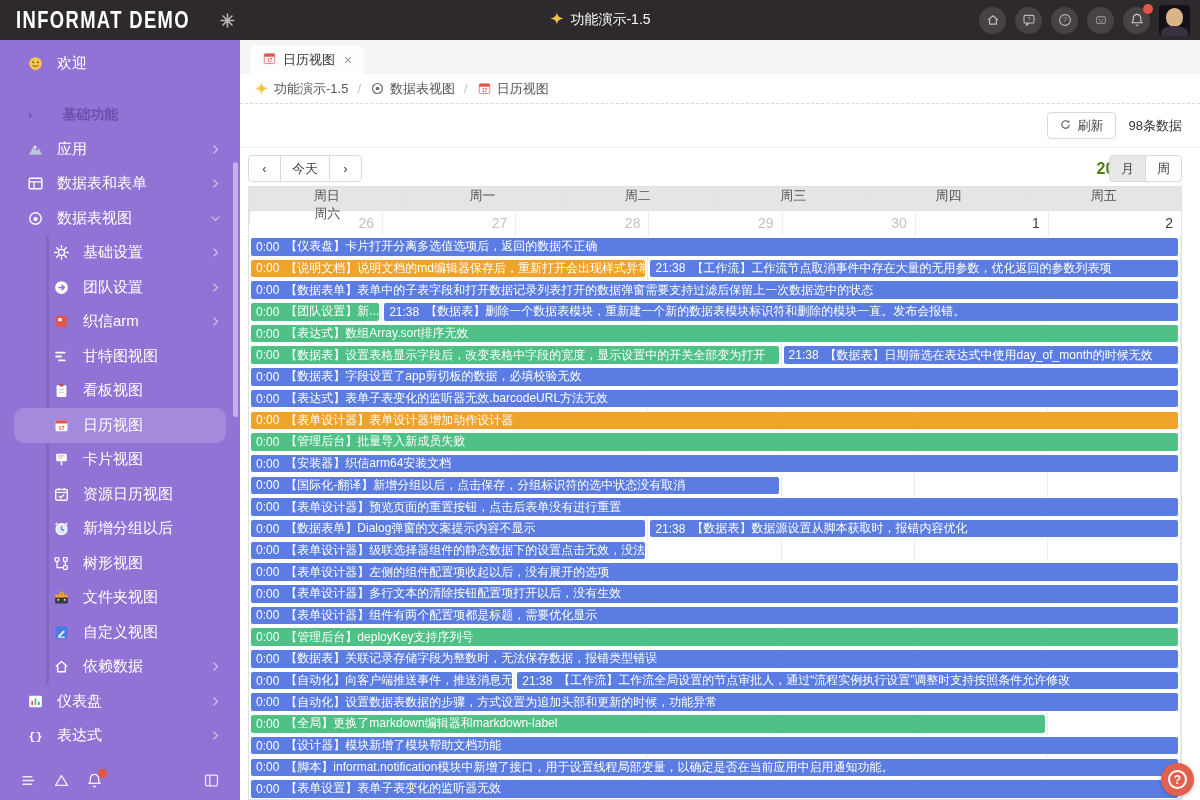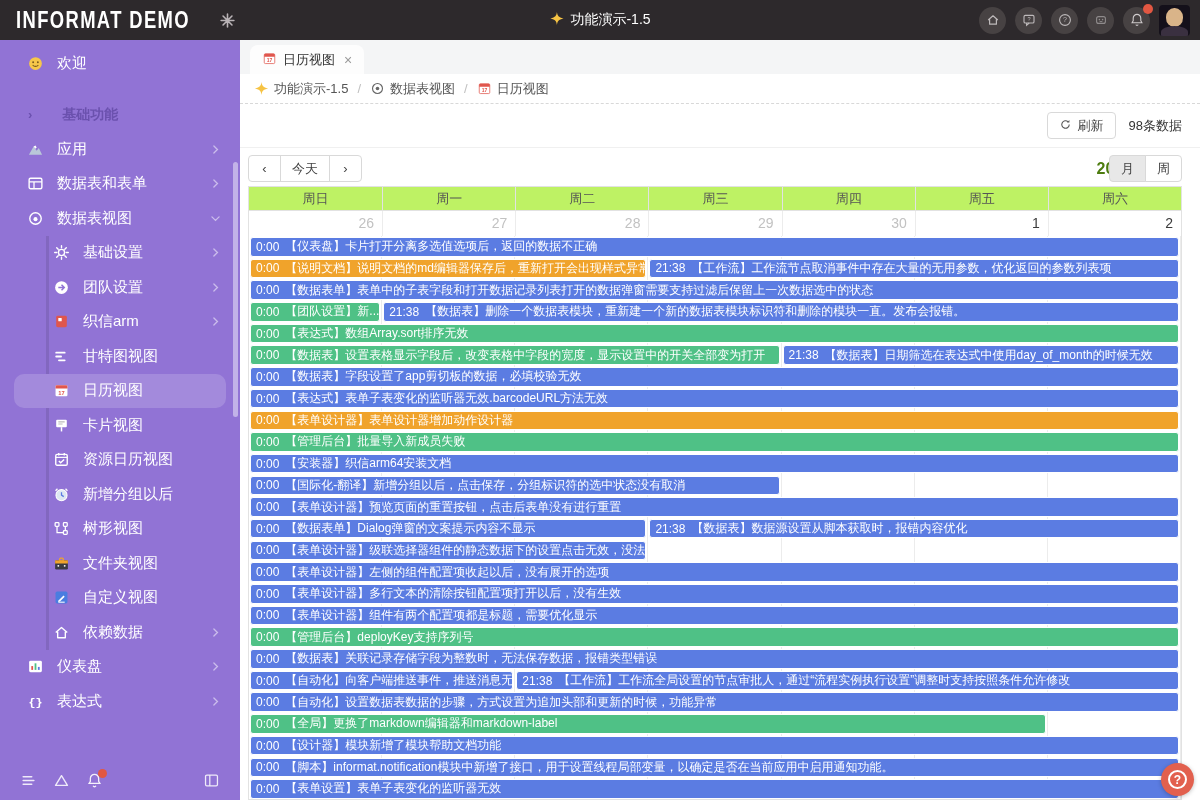--- a/index.html
+++ b/index.html
@@ -63,21 +63,21 @@
   .nav-group{position:absolute;left:0;top:1px}
   .mode-group{position:absolute;right:0;top:1px}
   .gbtn{border:1px solid #d9d9d9;background:#fff;height:27px;min-width:33px;padding:0 11px;font-size:13px;
     color:#444;display:flex;align-items:center;justify-content:center;cursor:pointer}
   .btn-group .gbtn+.gbtn{margin-left:-1px}
   .btn-group .gbtn:first-child{border-radius:4px 0 0 4px}
   .btn-group .gbtn:last-child{border-radius:0 4px 4px 0}
   .gbtn.active{background:#e8e8e8}
   .cal-title{text-align:right;font-size:16px;font-weight:bold;color:#4d7c0f;line-height:29px}
   .cal-table{flex:1;min-height:0;border:1px solid #e2e2e2;display:flex;flex-direction:column}
-  .dow-row{display:grid;grid-template-columns:repeat(7,1fr);background:#bef264;
+  .dow-row{display:grid;grid-template-columns:repeat(6,1fr);background:#e5e5e5;
     border-bottom:1px solid #e2e2e2;height:24px;flex:none}
   .dow{display:flex;align-items:center;justify-content:center;font-size:13px;color:#555;border-left:1px solid #e2e2e2}
   .dow:first-child{border-left:none}
   .date-row{display:grid;grid-template-columns:repeat(7,1fr);height:25px;flex:none}
   .date{font-size:14px;text-align:right;padding-right:8px;line-height:25px;color:#3c3c3c;border-left:1px solid #ececec}
   .date:first-child{border-left:none}
   .date.muted{color:#c2c2c2}
   .events{position:relative;flex:1;overflow:hidden}
   .col-bg{position:absolute;top:0;bottom:0;border-right:1px solid #ececec}
   .col-bg:last-child{border-right:none}
@@ -272,20 +272,30 @@
         <div class="sb-item lvl-sub">
           <span class="sb-icon">
             <svg width="17" height="17" viewBox="0 0 16 16">
               <g stroke="#ffffff" stroke-width="1.7" stroke-linecap="round">
                 <path d="M3 4.4h8M3 8h4.6M5.6 11.6H11"></path>
               </g>
             </svg>
           </span>
           <span class="sb-label">甘特图视图</span>
         </div>
+        <div class="sb-item lvl-sub">
+          <span class="sb-icon">
+            <svg width="17" height="17" viewBox="0 0 16 16">
+              <rect x="3.4" y="3" width="9.2" height="11" rx="1" fill="#fff"></rect>
+              <rect x="6" y="1.7" width="4" height="2.6" rx=".9" fill="#b5554a"></rect>
+              <path d="M5.4 7h5.2M5.4 9.6h5.2" stroke="#c9c9c9" stroke-width="1"></path>
+            </svg>
+          </span>
+          <span class="sb-label">看板视图</span>
+        </div>
         <div class="sb-item lvl-sub selected">
           <span class="sb-icon">
             <svg width="17" height="17" viewBox="0 0 16 16">
               <rect x="2.4" y="3" width="11.2" height="10.4" rx="1.2" fill="#fff"></rect>
               <path d="M2.4 4.2A1.2 1.2 0 0 1 3.6 3h8.8a1.2 1.2 0 0 1 1.2 1.2V6H2.4Z" fill="#e0564d"></path>
               <text x="8" y="11.8" font-size="5.4" fill="#e0564d" text-anchor="middle" font-weight="bold">17</text>
             </svg>
           </span>
           <span class="sb-label">日历视图</span>
         </div>

